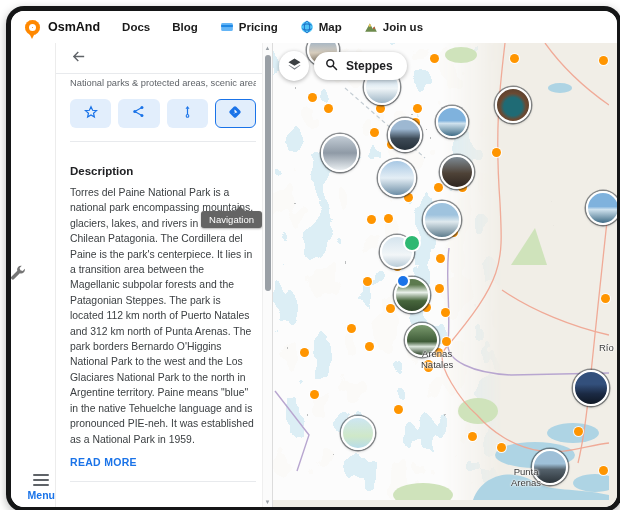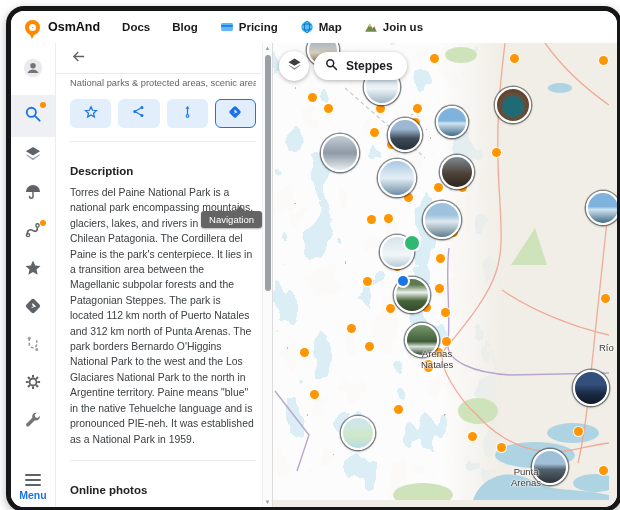--- a/index.html
+++ b/index.html
@@ -13,21 +13,21 @@
   .brand-pin{width:15px;height:15px;border-radius:50% 50% 50% 50%;position:relative;background:#ff8800;box-shadow:inset 0 0 0 4px #ff8800, inset 0 0 0 7px #fff;}
   .brand-pin:after{content:"";position:absolute;left:4.2px;bottom:-4px;border-left:3.3px solid transparent;border-right:3.3px solid transparent;border-top:6px solid #ff8800;}
   .brand-name{font-size:12.5px;font-weight:bold;color:#111;}
   .nav-link{display:flex;align-items:center;gap:5px;font-size:11.5px;font-weight:bold;color:#1b1b1b;cursor:pointer;}
   .nav-ic{display:inline-flex;width:14px;height:14px;}
 
   
   .main{flex:1;display:flex;min-height:0;}
 
   
-  .rail{width:44px;flex:0 0 44px;border-right:1px solid #ececec;display:flex;flex-direction:column;align-items:center;background:#fff;z-index:25;justify-content:flex-end;}
+  .rail{width:44px;flex:0 0 44px;border-right:1px solid #ececec;display:flex;flex-direction:row;align-items:center;background:#fff;z-index:25;justify-content:flex-end;}
   .rail-item{width:44px;height:38px;display:flex;align-items:center;justify-content:center;position:relative;cursor:pointer;}
   .rail-item.account{margin-top:8px;margin-bottom:6px;}
   .rail-item.active{background:#eef0f3;height:42px;}
   .badge{position:absolute;top:7px;right:9px;width:6px;height:6px;border-radius:50%;background:#ff9100;}
   .rail-bottom{margin-top:auto;margin-bottom:6px;display:flex;flex-direction:column;align-items:center;gap:3px;cursor:pointer;}
   .burger{display:flex;flex-direction:column;gap:3px;}
   .burger span{width:16px;height:2px;background:#5f6368;border-radius:1px;}
   .menu-label{font-size:10.5px;color:#1a73e8;font-weight:bold;}
 
   
@@ -275,20 +275,21 @@
                 <svg viewBox="0 0 24 24" width="16" height="16">
                       <rect x="5.2" y="5.2" width="13.6" height="13.6" rx="2.6" transform="rotate(45 12 12)" fill="#1a73e8"></rect>
                       <path d="M9.2 14.8l6.4-2.3-4.1-4.1-.6 2.9 2 .6-3.7 2.9z" fill="#fff"></path>
                     </svg>
               </span>
             </div>
           </div>
           <div class="sec-divider"></div>
           <div class="sec-heading">Description</div>
           <div class="desc">Torres del Paine National Park is a national park encompassing mountains, glaciers, lakes, and rivers in southern Chilean Patagonia. The Cordillera del Paine is the park's centerpiece. It lies in a transition area between the Magellanic subpolar forests and the Patagonian Steppes. The park is located 112 km north of Puerto Natales and 312 km north of Punta Arenas. The park borders Bernardo O'Higgins National Park to the west and the Los Glaciares National Park to the north in Argentine territory. Paine means "blue" in the native Tehuelche language and is pronounced PIE-neh. It was established as a National Park in 1959.</div>
+          <div class="read-more">READ MORE</div>
           <div class="sec-divider"></div>
           <div class="sec-heading">Online photos</div>
 
         </div>
       </div>
       <div class="tooltip">Navigation</div>
       <div class="pscroll">
         <div class="arr up">▲</div>
         <div class="pthumb"></div>
         <div class="arr down">▼</div>

